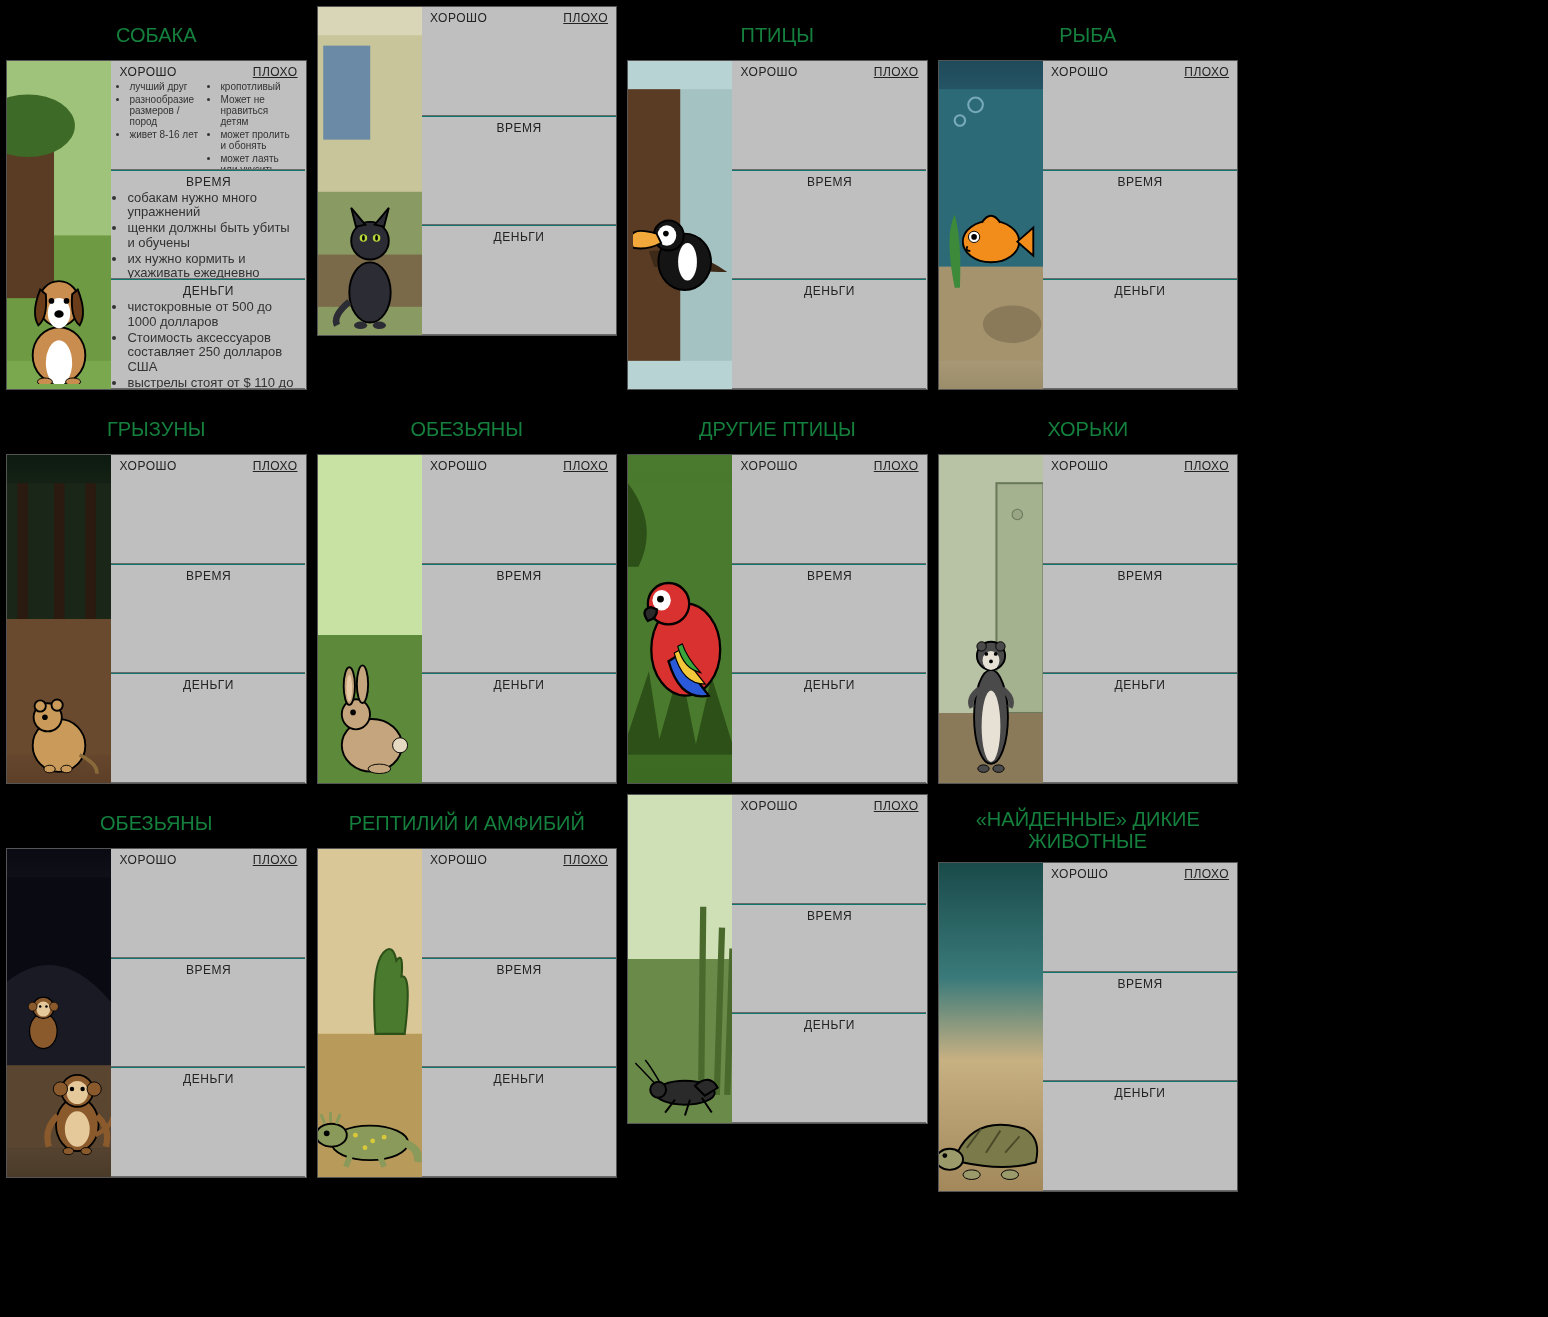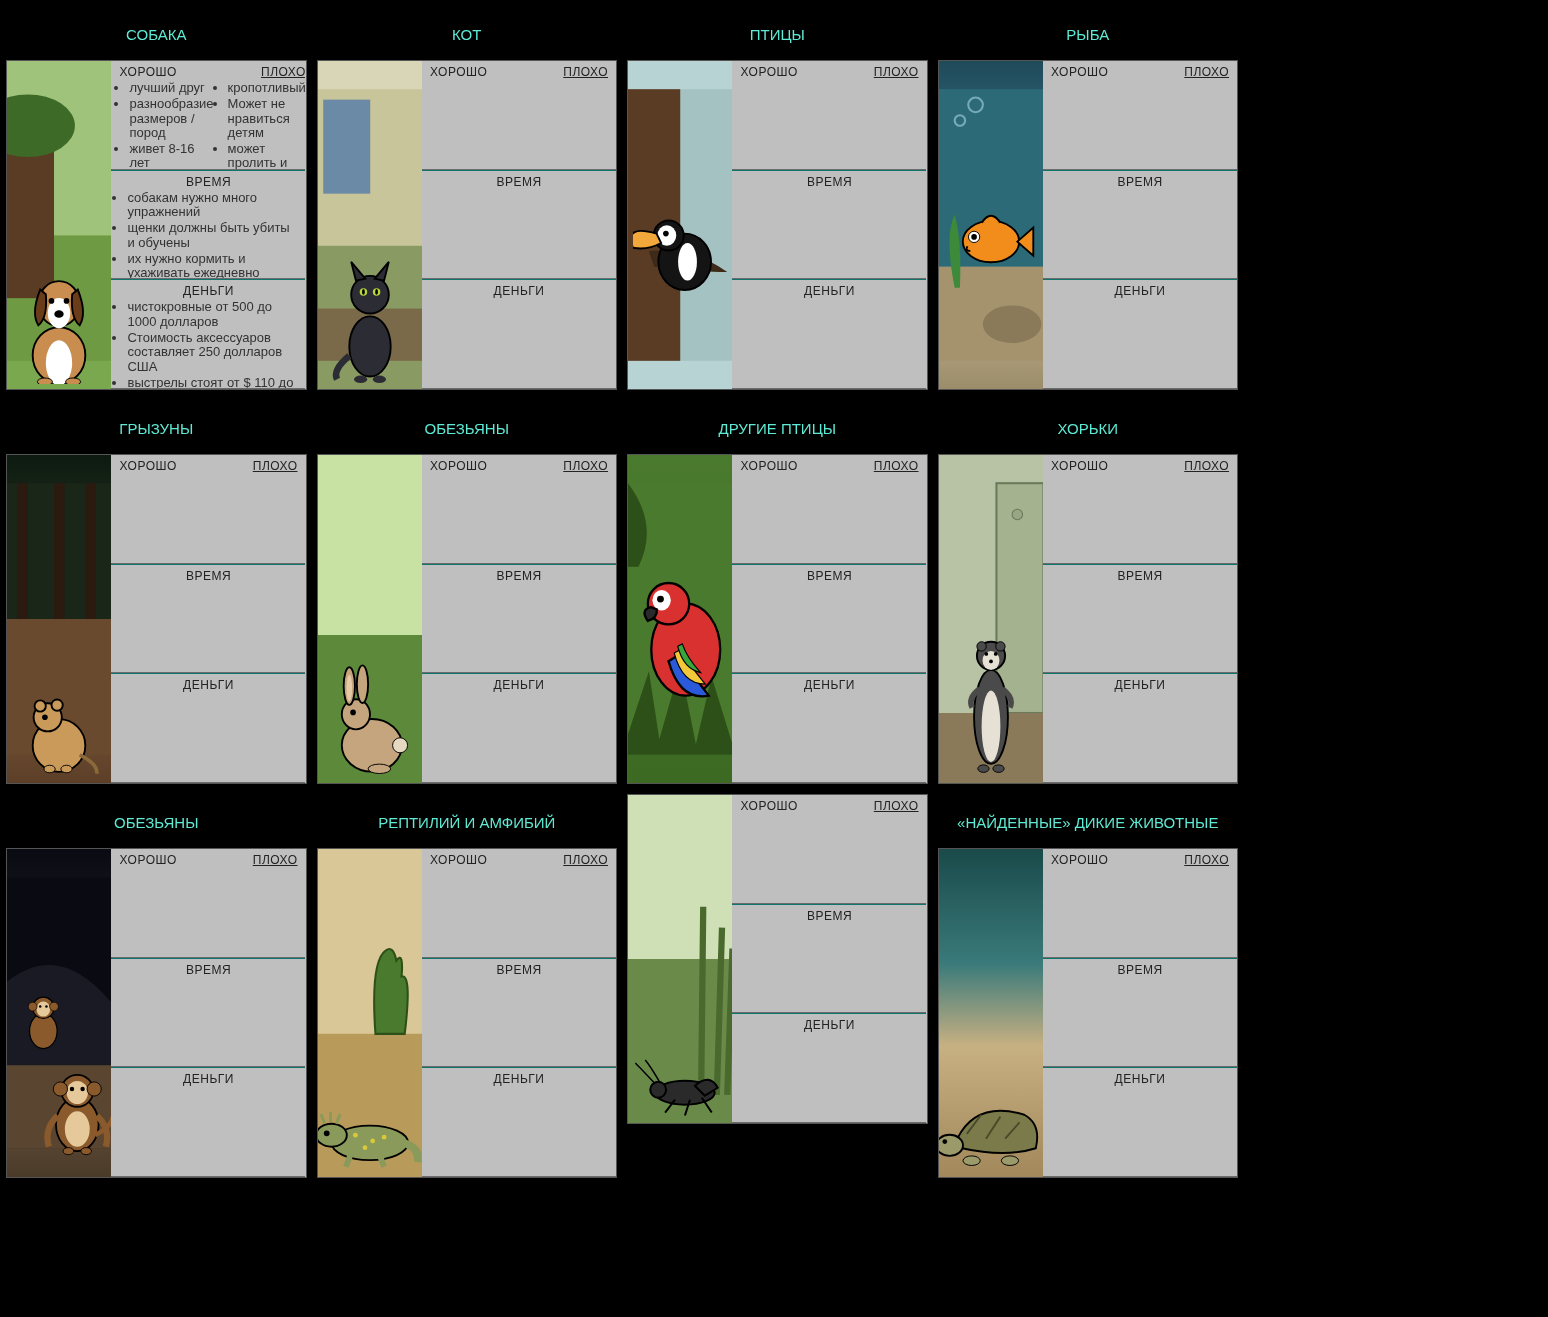--- a/index.html
+++ b/index.html
@@ -12,22 +12,22 @@
     display: grid;
     grid-template-columns: repeat(4, 1fr);
     gap: 10px;
     width: 1232px;
   }
   .cell {
     display: flex;
     flex-direction: column;
   }
   .title {
-    color: #5eead4;
-    font-size: 15px;
+    color: #15803d;
+    font-size: 20px;
     text-align: center;
     padding: 14px 4px 10px 4px;
     font-weight: normal;
     min-height: 54px;
     display: flex;
     align-items: center;
     justify-content: center;
     line-height: 1.1;
   }
   .card {
@@ -78,21 +78,21 @@
     display: block;
     margin-bottom: 2px;
   }
   .content {
     font-size: 13px;
     line-height: 1.1;
     color: #333;
   }
   .content ul { list-style: disc; padding-left: 10px; margin-top: 2px; }
   .content li { margin-bottom: 2px; }
-  .half .content { font-size: 13px; }
+  .half .content { font-size: 10px; }
 
   
   .bg-yard { background: linear-gradient(to bottom,#9fc37a 0%,#9fc37a 60%,#7aa84f 60%,#7aa84f 100%); }
   .bg-room { background: linear-gradient(to bottom,#d9d6b7 0%,#d9d6b7 55%,#8a9a63 55%,#8a9a63 100%); }
   .bg-tree { background: linear-gradient(to bottom,#b7d3d3 0%,#b7d3d3 100%); }
   .bg-water { background: linear-gradient(to bottom,#1f4a5a 0%,#3a7a8a 40%,#c7b693 70%,#9b8c6a 100%); }
   .bg-forest { background: linear-gradient(to bottom,#0d1a10 0%,#2d3a22 40%,#7a5a3a 70%,#5d3f28 100%); }
   .bg-grass { background: linear-gradient(to bottom,#c7e2a2 0%,#c7e2a2 55%,#5d8a3a 55%,#5d8a3a 100%); }
   .bg-jungle { background: linear-gradient(to bottom,#4a7a2d 0%,#3d6a22 100%); }
   .bg-door { background: linear-gradient(to bottom,#b8c2a5 0%,#b8c2a5 80%,#8a7a5a 80%,#8a7a5a 100%); }
@@ -183,21 +183,20 @@
             <li>Стоимость аксессуаров составляет 250 долларов США</li>
             <li>выстрелы стоят от $ 110 до $ 500</li>
           </ul>
             </div>
         </div>
       </div>
     </div>
   </div>
 
   <div class="cell">
-    <div class="title">КОТ</div>
     <div class="card">
       <div class="illus bg-room">
         <svg viewBox="0 0 100 260" style="position:absolute;inset:0;width:100%;height:100%">
           <rect x="0" y="0" width="100" height="150" fill="#c9c59a"></rect>
           <rect x="5" y="10" width="45" height="90" fill="#6a8aa5"></rect>
           <rect x="0" y="150" width="100" height="60" fill="#8a9a63"></rect>
           <rect x="0" y="210" width="100" height="50" fill="#7a6a4a"></rect>
         </svg>
         <div class="animal">
           <svg viewBox="0 0 100 150">

